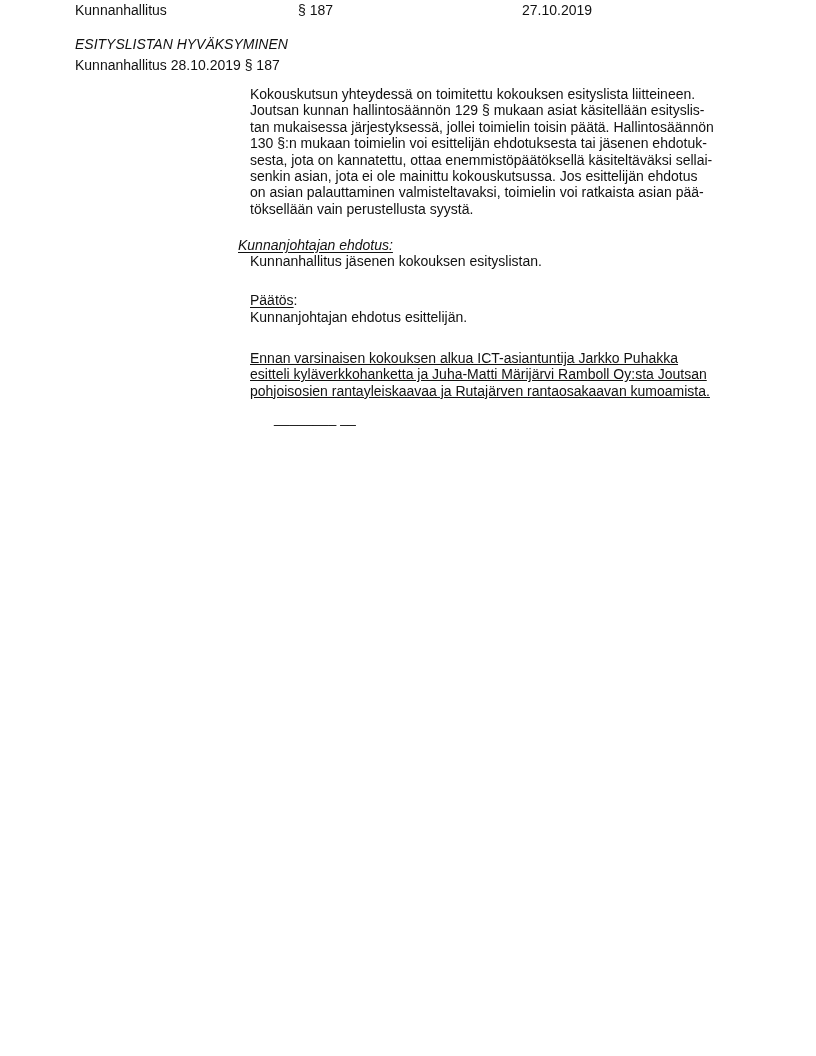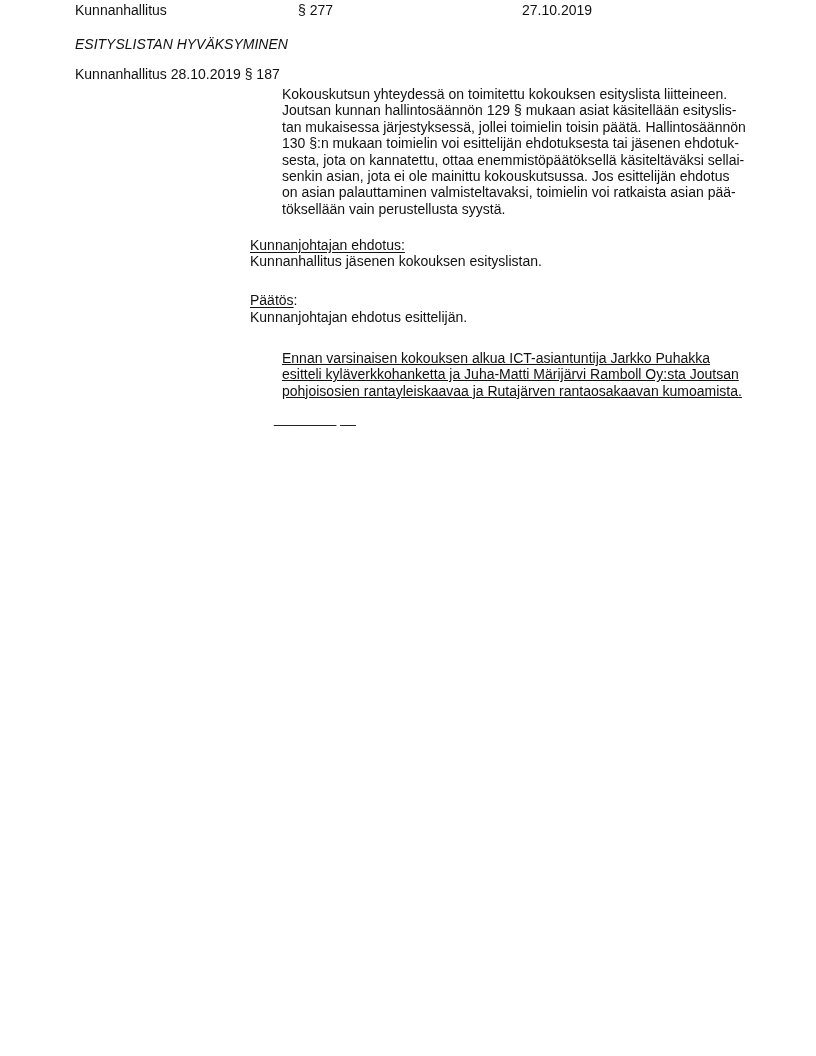--- a/index.html
+++ b/index.html
@@ -8,42 +8,42 @@
     width: 816px;
     height: 1056px;
     position: relative;
     font-family: "Liberation Sans", "DejaVu Sans", sans-serif;
     font-size: 14px;
     line-height: 16.4px;
     color: #111111;
     overflow: hidden;
   }
   .abs { position: absolute; }
-  .para { white-space: pre-line; width: 525px; margin-left: 32px; }
+  .para { white-space: pre-line; width: 525px; }
   .u { text-decoration: underline; text-underline-offset: 2px; }
   
   #hdr-committee { left: 75px; top: 2px; text-align: center; }
   #hdr-section   { left: 298px; top: 2px; }
   #hdr-date      { left: 522px; top: 2px; }
   #doc-title     { left: 75px; top: 36px; font-style: italic; }
-  #subject-line  { left: 75px; top: 66px; }
+  #subject-line  { left: 75px; top: 57px; }
   
   #para-main       { left: 250px; top: 86px; }
-  #proposal-head   { left: 250px; top: 237px; }
+  #proposal-head   { left: 238px; top: 237px; font-style: italic; }
   #proposal-text   { left: 250px; top: 253px; }
   #decision-head   { left: 250px; top: 292px; text-align: center; }
   #decision-text   { left: 250px; top: 309px; }
   #note-para       { left: 250px; top: 350px; text-decoration: underline; }
   #signature-line  { left: 250px; top: 410px; letter-spacing: 0; margin-left: 24px; }
 </style>
 </head>
 <body>
 
 <span id="hdr-committee" class="abs">Kunnanhallitus</span>
-<span id="hdr-section" class="abs">§ 277</span>
+<span id="hdr-section" class="abs">§ 187</span>
 <span id="hdr-date" class="abs">27.10.2019</span>
 
 <div id="doc-title" class="abs">ESITYSLISTAN HYVÄKSYMINEN</div>
 
 <div id="subject-line" class="abs">Kunnanhallitus 28.10.2019 § 187</div>
 
 <div id="para-main" class="abs para">Kokouskutsun yhteydessä on toimitettu kokouksen esityslista liitteineen.
 Joutsan kunnan hallintosäännön 129 § mukaan asiat käsitellään esityslis-
 tan mukaisessa järjestyksessä, jollei toimielin toisin päätä. Hallintosäännön
 130 §:n mukaan toimielin voi esittelijän ehdotuksesta tai jäsenen ehdotuk-

